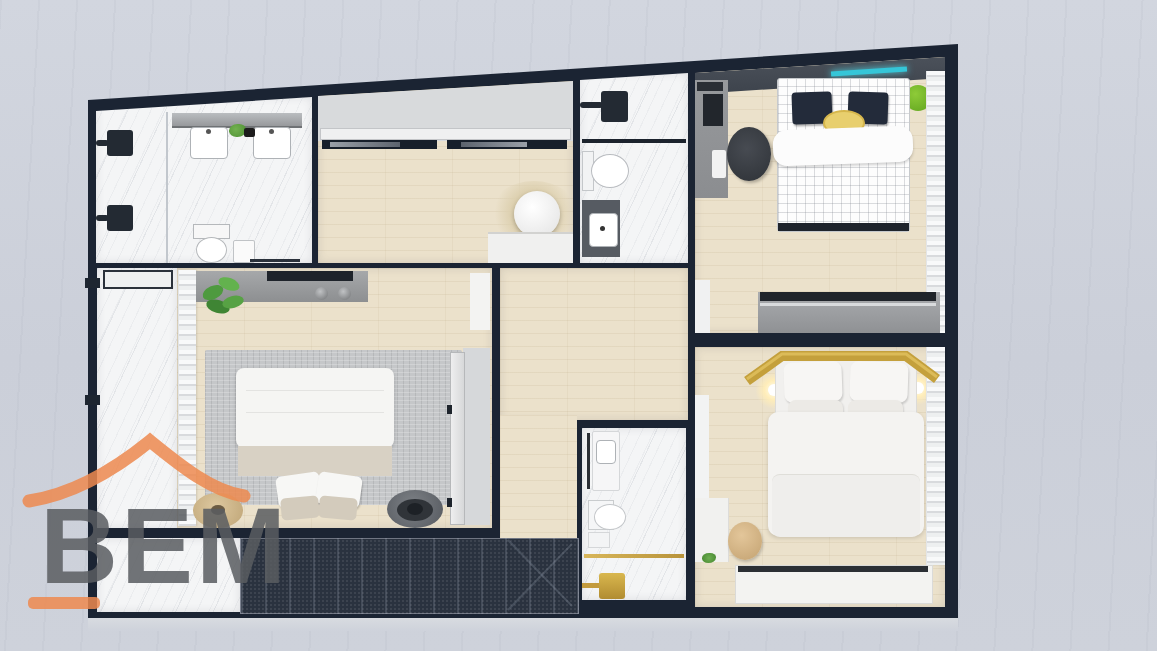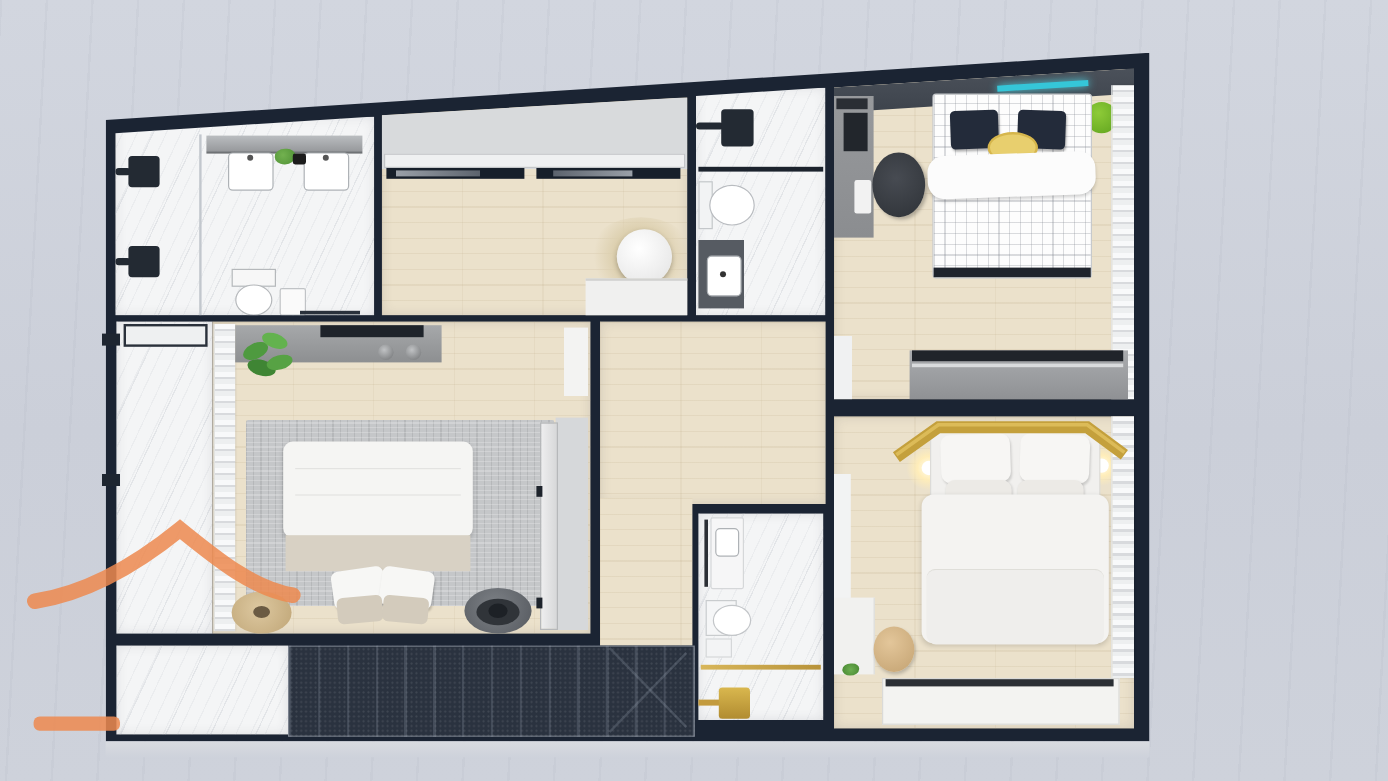--- a/index.html
+++ b/index.html
@@ -198,16 +198,17 @@
     <line x1="508" y1="540" x2="572" y2="606" stroke="rgba(200,210,225,0.18)" stroke-width="2"></line>
     <line x1="508" y1="610" x2="572" y2="544" stroke="rgba(200,210,225,0.18)" stroke-width="2"></line>
     <polyline points="747,381 782,356 906,356 937,379" fill="none" stroke="#c4a03c" stroke-width="10"></polyline>
     <polyline points="747,379 782,354 906,354 937,377" fill="none" stroke="#dcbb58" stroke-width="3"></polyline>
   </svg>
 
   <div class="abs" style="left:0;top:0;width:1157px;height:651px;opacity:.85;pointer-events:none;">
     <svg class="abs" width="300" height="120" style="left:0;top:420px;">
       <path d="M29,81 C75,74 118,47 150,21 C182,47 212,71 244,76" fill="none" stroke="#ee8a50" stroke-width="13" stroke-linecap="round"></path>
     </svg>
+    <div class="abs logo-text" style="left:40px;top:492px;font-size:108px;letter-spacing:3px;">BEM</div>
     <div class="abs" style="left:28px;top:597px;width:72px;height:12px;background:#ee8a50;border-radius:5px;"></div>
   </div>
 
 </div>
 
 </body></html>

